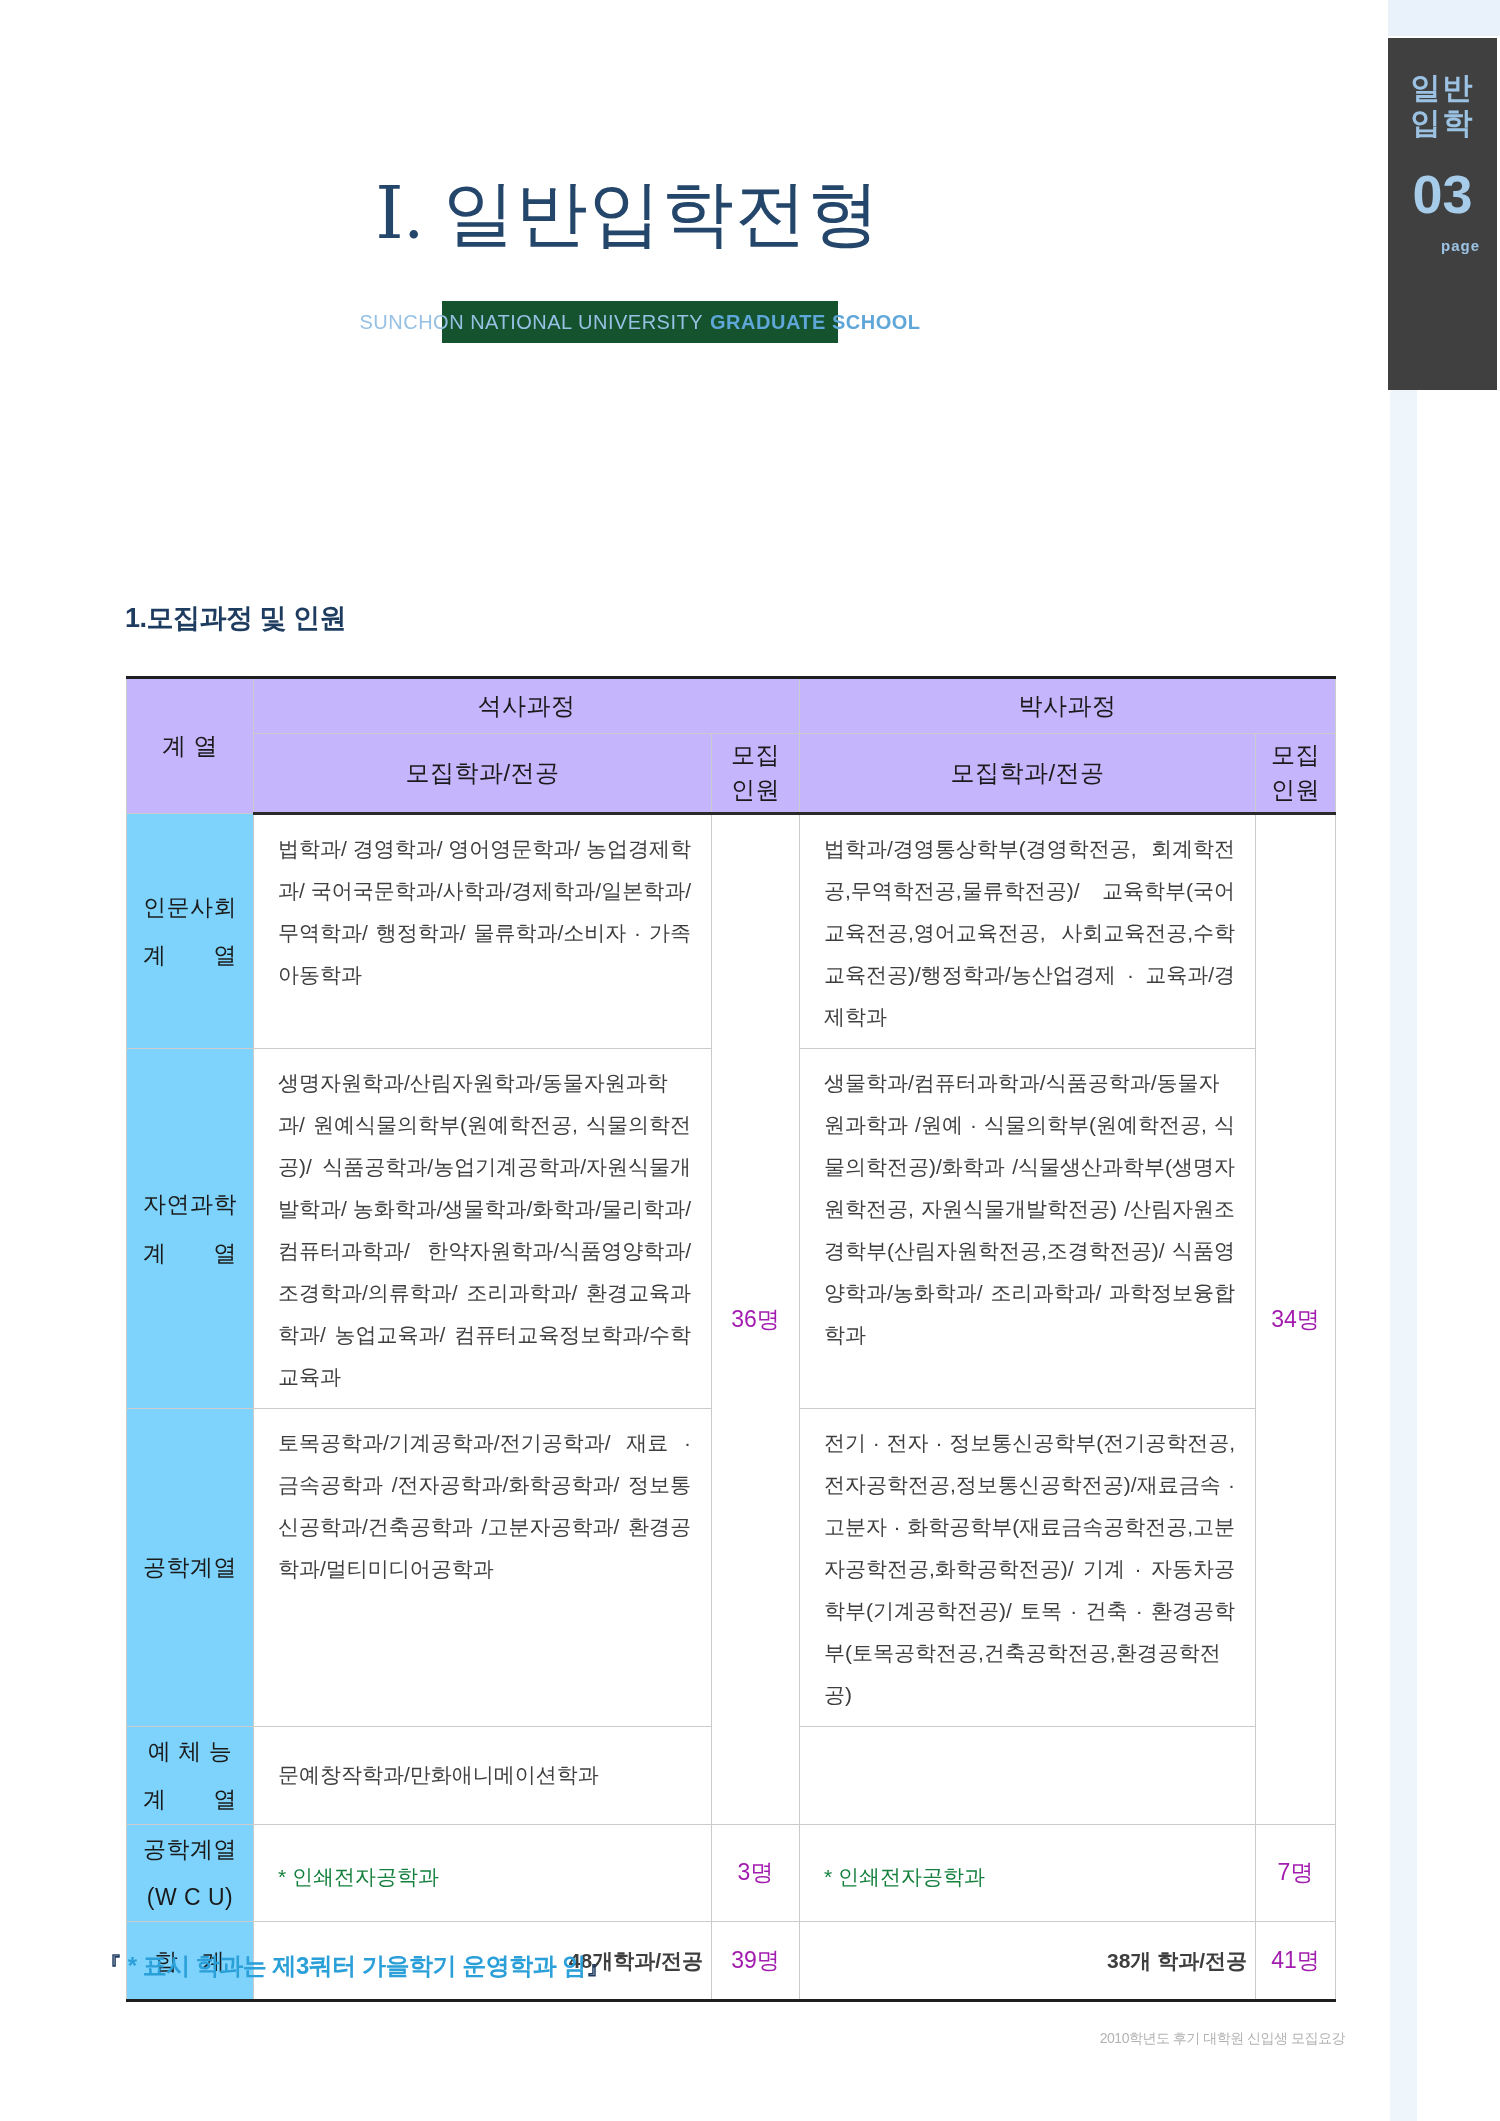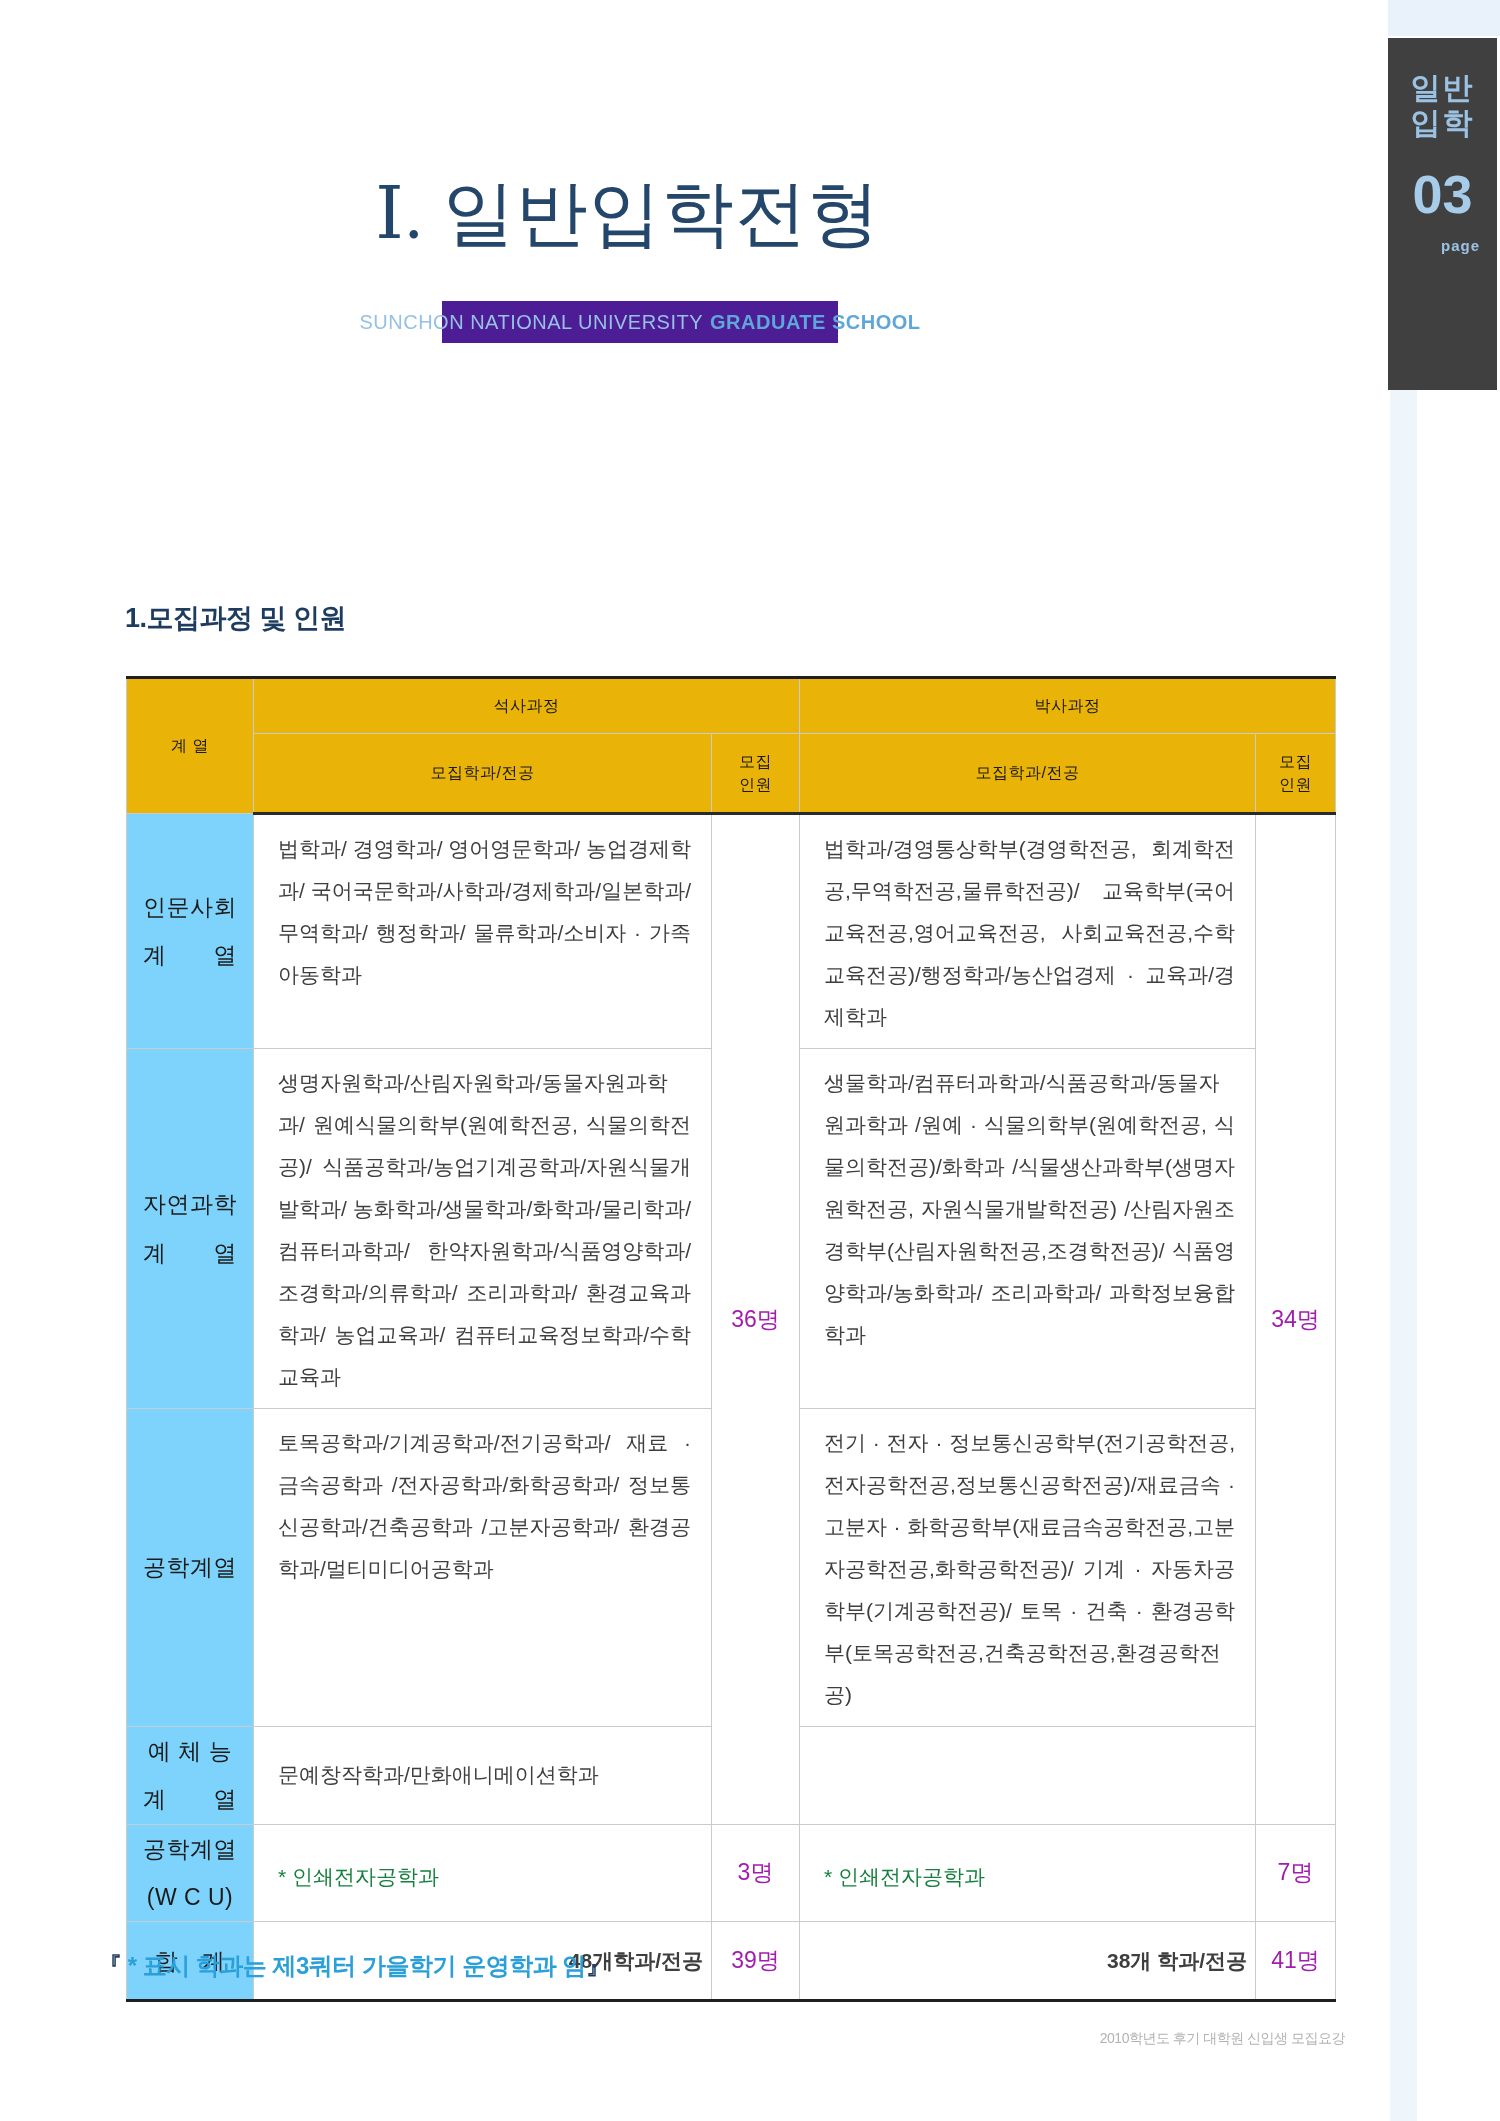--- a/index.html
+++ b/index.html
@@ -29,21 +29,21 @@
     margin-top: 16px; font-size: 15px; font-weight: bold; color: #9cc2e3; letter-spacing: 1px; margin-left: 36px;
   }
 
   
   .doc-title {
     left: 0; top: 166px; width: 1256px; text-align: center;
     font-family: "Liberation Serif", "DejaVu Serif", serif;
     font-size: 72px; font-weight: normal; color: #24466b; letter-spacing: 1px;
   }
   .doc-subtitle {
-    left: 442px; top: 301px; width: 396px; height: 42px; background: #4c1d95;
+    left: 442px; top: 301px; width: 396px; height: 42px; background: #14532d;
     display: flex; align-items: center; justify-content: center;
     font-size: 20px; letter-spacing: 0.5px; white-space: nowrap;
   }
   .doc-subtitle .sub-normal { color: #96c1e4; font-weight: normal; }
   .doc-subtitle .sub-bold   { color: #5fa6d9; font-weight: bold; margin-left: 7px; }
 
   
   .section-heading {
     left: 125px; top: 600px; font-size: 27px; font-weight: bold; color: #1d3c5f;
     letter-spacing: -0.5px;
@@ -60,21 +60,21 @@
   }
   tr.h1 { height: 56px; }
   tr.h2 { height: 80px; }
   tr.r1 { height: 226px; }
   tr.r2 { height: 312px; }
   tr.r3 { height: 308px; }
   tr.r4 { height: 79px; }
   tr.r5 { height: 86px; }
   tr.r6 { height: 79px; }
   th.hcell {
-    background: #eab308; color: #1a1a1a; font-weight: bold; font-size: 16px;
+    background: #c4b5fd; color: #1a1a1a; font-weight: bold; font-size: 24px;
     text-align: center; vertical-align: middle; letter-spacing: 0.5px;
   }
   tr.h2 th.hcell { border-bottom: 3px solid #2a2a2a; }
   th.quota-h { white-space: pre-line; line-height: 1.45; }
   th.cat {
     background: #7dd3fc; color: #1a1a1a; font-weight: bold; font-size: 23px;
     text-align: center; vertical-align: middle; line-height: 2.1; letter-spacing: 0.5px;
   }
   td.dept {
     font-size: 21px; color: #3e3e3e; line-height: 2.0;

